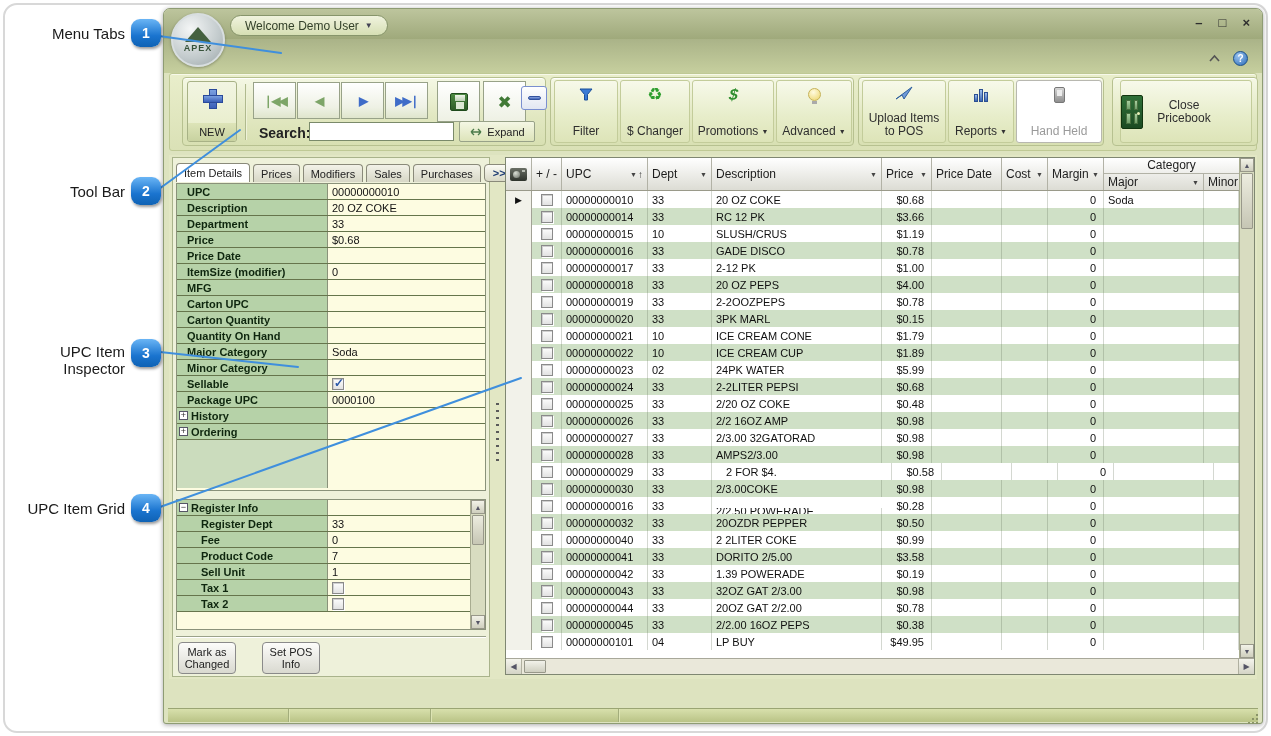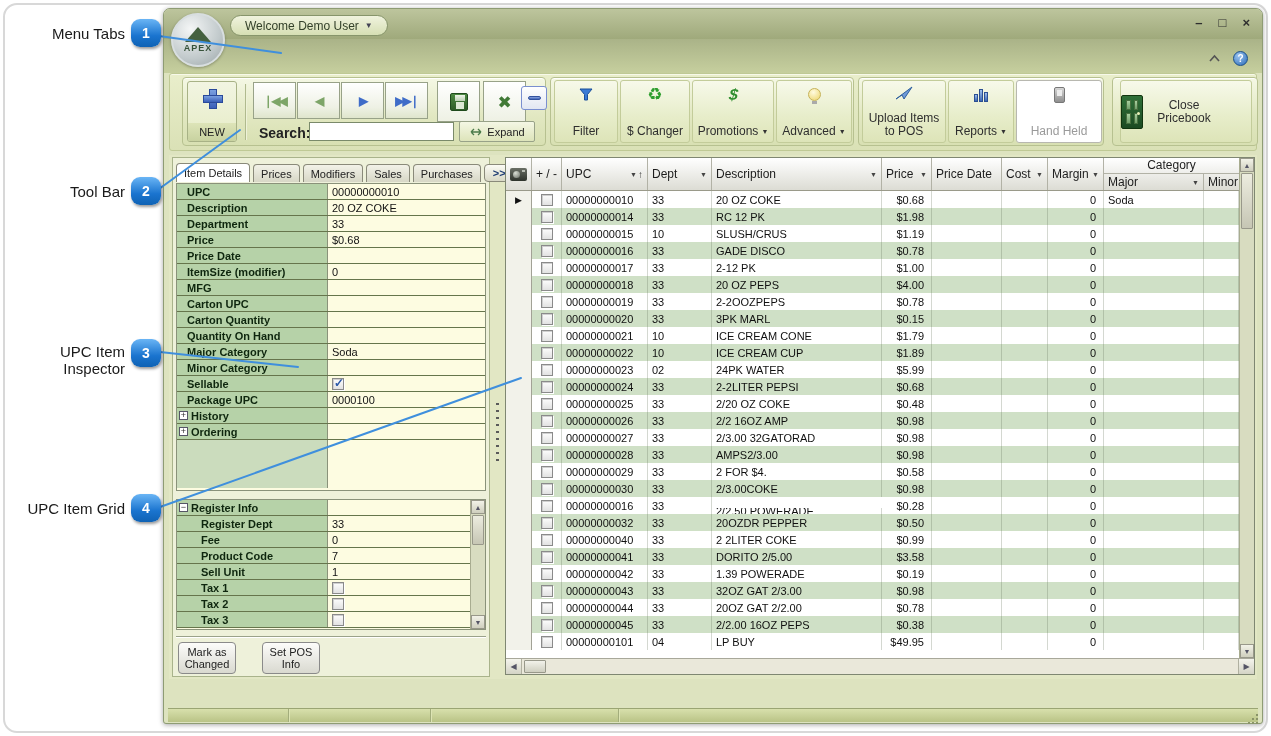--- a/index.html
+++ b/index.html
@@ -463,26 +463,20 @@
               <div class="pvalue">
                 <span class="cb"></span>
               </div>
             </div>
             <div class="prow">
               <div class="plabel sub">Tax 2</div>
               <div class="pvalue">
                 <span class="cb"></span>
               </div>
             </div>
-            <div class="prow">
-              <div class="plabel sub">Tax 3</div>
-              <div class="pvalue">
-                <span class="cb"></span>
-              </div>
-            </div>
           </div>
         <div class="vscroll">
           <div class="varrow">▲</div>
           <div class="vthumb"></div>
           <div class="vspace"></div>
           <div class="varrow">▼</div>
         </div>
       </div>
       <div class="ins-div"></div>
       <div class="insbtns">
@@ -561,21 +555,21 @@
             <div class="gcell" style="flex: 1 1 0%;"></div>
           </div>
           <div class="grow alt">
             <div class="gcell ind" style="width: 26px;"></div>
             <div class="gcell center" style="width: 30px;">
               <span class="cb"></span>
             </div>
             <div class="gcell" style="width: 86px;">00000000014</div>
             <div class="gcell" style="width: 64px;">33</div>
             <div class="gcell" style="width: 170px;">RC 12 PK</div>
-            <div class="gcell right" style="width: 50px;">$1.98</div>
+            <div class="gcell right" style="width: 50px;">$3.66</div>
             <div class="gcell" style="width: 70px;"></div>
             <div class="gcell" style="width: 46px;"></div>
             <div class="gcell right" style="width: 56px;">0</div>
             <div class="gcell" style="width: 100px;"></div>
             <div class="gcell" style="flex: 1 1 0%;"></div>
           </div>
           <div class="grow">
             <div class="gcell ind" style="width: 26px;"></div>
             <div class="gcell center" style="width: 30px;">
               <span class="cb"></span>
@@ -785,21 +779,21 @@
             <div class="gcell" style="width: 100px;"></div>
             <div class="gcell" style="flex: 1 1 0%;"></div>
           </div>
           <div class="grow">
             <div class="gcell ind" style="width: 26px;"></div>
             <div class="gcell center" style="width: 30px;">
               <span class="cb"></span>
             </div>
             <div class="gcell" style="width: 86px;">00000000029</div>
             <div class="gcell" style="width: 64px;">33</div>
-            <div class="gcell" style="width: 170px;">2 FOR $4.</div>
+            <div class="gcell" style="width: 170px; margin-left: 10px;">2 FOR $4.</div>
             <div class="gcell right" style="width: 50px;">$0.58</div>
             <div class="gcell" style="width: 70px;"></div>
             <div class="gcell" style="width: 46px;"></div>
             <div class="gcell right" style="width: 56px;">0</div>
             <div class="gcell" style="width: 100px;"></div>
             <div class="gcell" style="flex: 1 1 0%;"></div>
           </div>
           <div class="grow alt">
             <div class="gcell ind" style="width: 26px;"></div>
             <div class="gcell center" style="width: 30px;">

